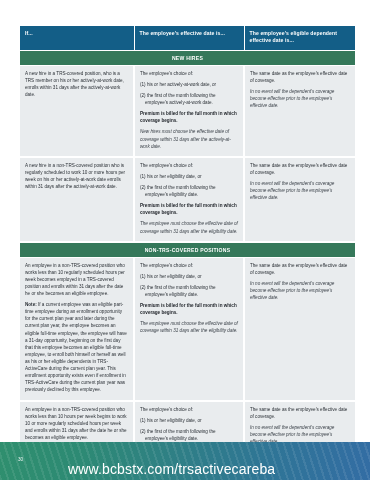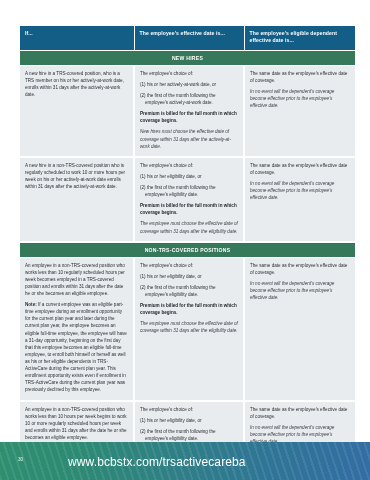--- a/index.html
+++ b/index.html
@@ -97,23 +97,23 @@
   }
   .footer .page-num {
     position: absolute;
     left: 18px; top: 15px;
     color: #ffffff;
     font-size: 4.6px;
     opacity: 0.92;
   }
   .footer .url {
     position: absolute;
-    left: 68px; top: 13px;
-    color: #ffffff;
-    font-size: 12px;
+    left: 68px; top: 19px;
+    color: #ffffff;
+    font-size: 14px;
     letter-spacing: 0.01em;
   }
 </style>
 </head>
 <body>
 
 <div id="page">
 
   <div class="table-wrap">
     <table class="benefits">

